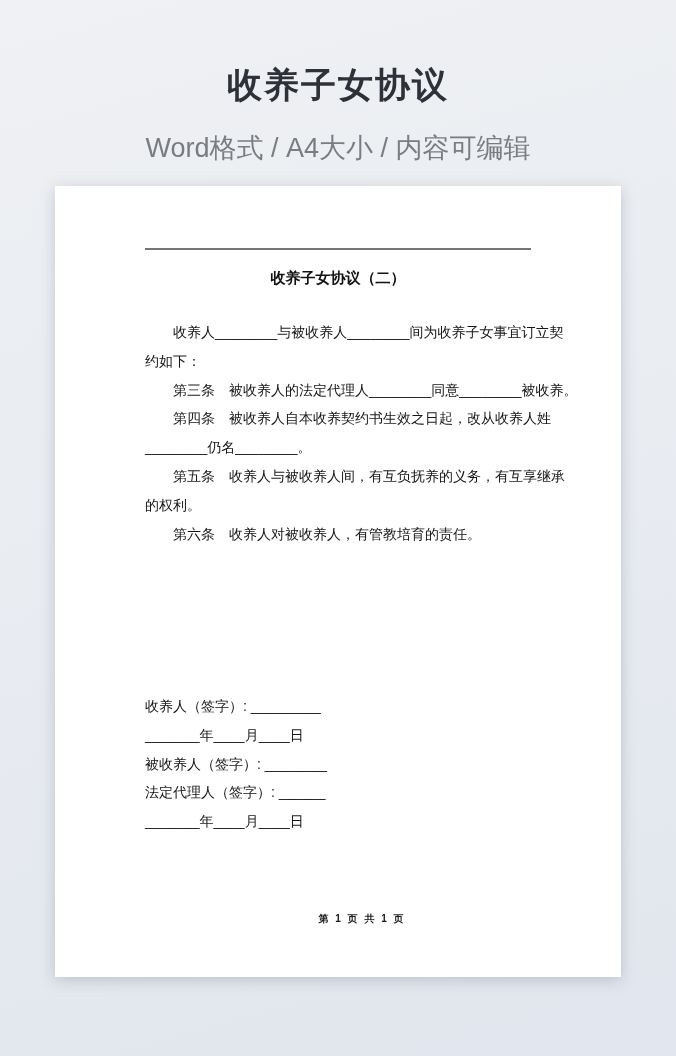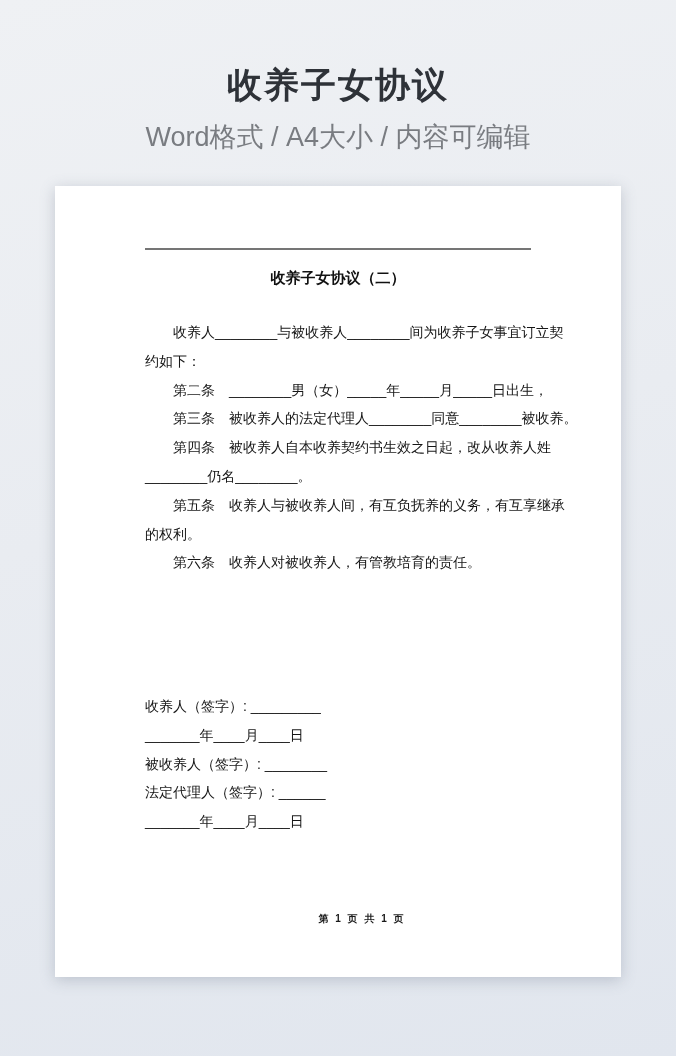--- a/index.html
+++ b/index.html
@@ -27,21 +27,21 @@
     top: 60px; left: 0;
     width: 100%;
     font-size: 35px;
     line-height: 50px;
     font-weight: 700;
     letter-spacing: 2px;
     color: #2e3238;
   }
   .header-subtitle {
     position: absolute;
-    top: 119px; left: 0;
+    top: 130px; left: 0;
     width: 100%;
     font-size: 27px;
     line-height: 36px;
     font-weight: 400;
     color: #797c81;
   }
 
   
   .paper {
     position: absolute;
@@ -117,21 +117,20 @@
   <div class="header-subtitle">Word格式 / A4大小 / 内容可编辑</div>
 </div>
 
 <div class="paper">
   <div class="rule"></div>
   <div class="doc-title">收养子女协议（二）</div>
 
   <div class="doc-body">
     <div class="line indent">收养人________与被收养人________间为收养子女事宜订立契</div>
     <div class="line">约如下：</div>
-    <div class="line indent">第二条　________男（女）_____年_____月_____日出生，</div>
     <div class="line indent">第三条　被收养人的法定代理人________同意________被收养。</div>
     <div class="line indent">第四条　被收养人自本收养契约书生效之日起，改从收养人姓</div>
     <div class="line">________仍名________。</div>
     <div class="line indent">第五条　收养人与被收养人间，有互负抚养的义务，有互享继承</div>
     <div class="line">的权利。</div>
     <div class="line indent">第六条　收养人对被收养人，有管教培育的责任。</div>
   </div>
 
   <div class="doc-sign">
     <div class="line">收养人（签字）: _________</div>

